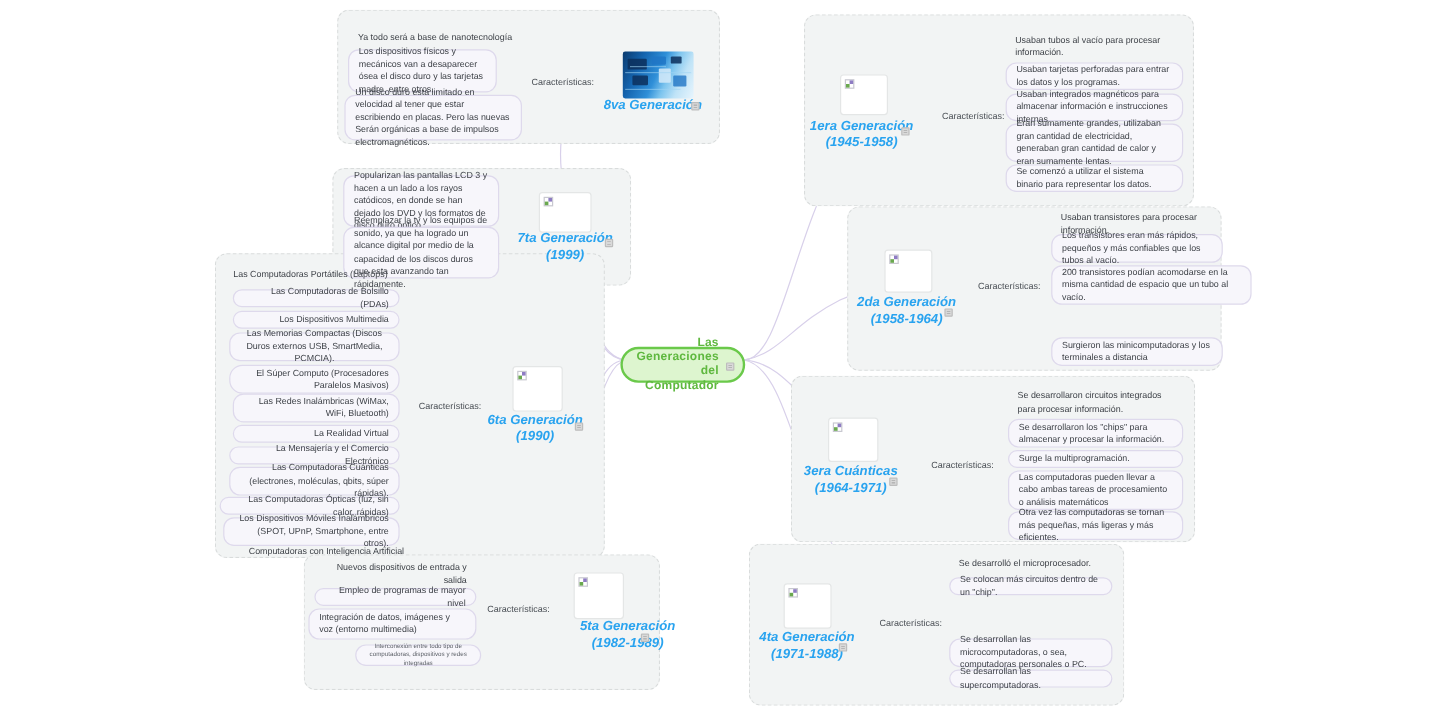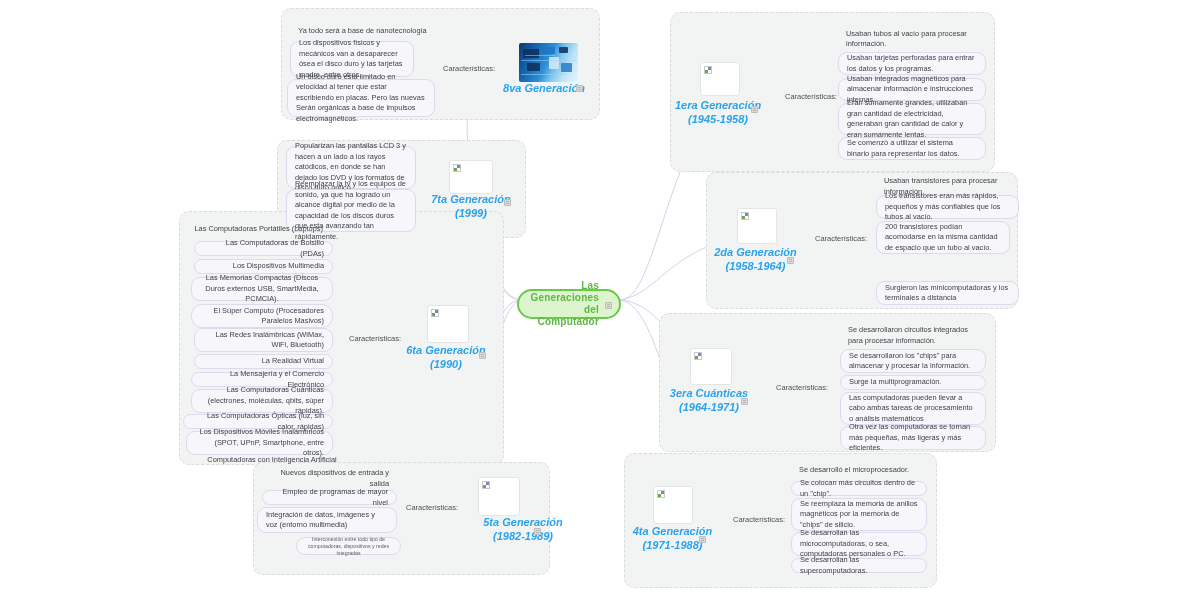--- a/index.html
+++ b/index.html
@@ -245,21 +245,21 @@
     <span class="broken"></span>
   </div>
   <div class="gen-title two-line" style="left:708px;top:246px;width:95px;">
     <span>2da Generación</span><br>
     <span>(1958-1964)</span>
   </div>
   <span class="noteicon" style="left:787px;top:257px;"></span>
   <div class="carac" style="left:815px;top:234px;">Características:</div>
   <div class="leaf plain" style="left:876px;top:180px;width:143px;height:13px;">Usaban transistores para procesar información.</div>
   <div class="leaf" style="left:876px;top:195px;width:143px;height:24px;">Los transistores eran más rápidos, pequeños y más confiables que los tubos al vacío.</div>
-  <div class="leaf" style="left:876px;top:221px;width:134px;height:33px;">200 transistores podían acomodarse en la misma cantidad de espacio que un tubo al vacío.</div>
+  <div class="leaf" style="left:876px;top:221px;width:167px;height:33px;">200 transistores podían acomodarse en la misma cantidad de espacio que un tubo al vacío.</div>
   <div class="leaf" style="left:876px;top:281px;width:143px;height:24px;">Surgieron las minicomputadoras y los terminales a distancia</div>
 
   <div class="imgbox" style="left:690px;top:348px;width:42px;height:37px;">
     <span class="broken"></span>
   </div>
   <div class="gen-title two-line" style="left:661px;top:387px;width:96px;">
     <span>3era Cuánticas</span><br>
     <span>(1964-1971)</span>
   </div>
   <span class="noteicon" style="left:741px;top:398px;"></span>
@@ -274,17 +274,16 @@
     <span class="broken"></span>
   </div>
   <div class="gen-title two-line" style="left:625px;top:525px;width:95px;">
     <span>4ta Generación</span><br>
     <span>(1971-1988)</span>
   </div>
   <span class="noteicon" style="left:699px;top:536px;"></span>
   <div class="carac" style="left:733px;top:515px;">Características:</div>
   <div class="leaf plain" style="left:791px;top:464px;width:136px;height:13px;">Se desarrolló el microprocesador.</div>
   <div class="leaf" style="left:791px;top:481px;width:136px;height:15px;">Se colocan más circuitos dentro de un "chip".</div>
-  <div class="leaf" style="left:791px;top:498px;width:136px;height:33px;">Se reemplaza la memoria de anillos magnéticos por la memoria de "chips" de silicio.</div>
   <div class="leaf" style="left:791px;top:532px;width:136px;height:24px;">Se desarrollan las microcomputadoras, o sea, computadoras personales o PC.</div>
   <div class="leaf" style="left:791px;top:558px;width:136px;height:15px;">Se desarrollan las supercomputadoras.</div>
 
 </div>
 
 </body></html>

